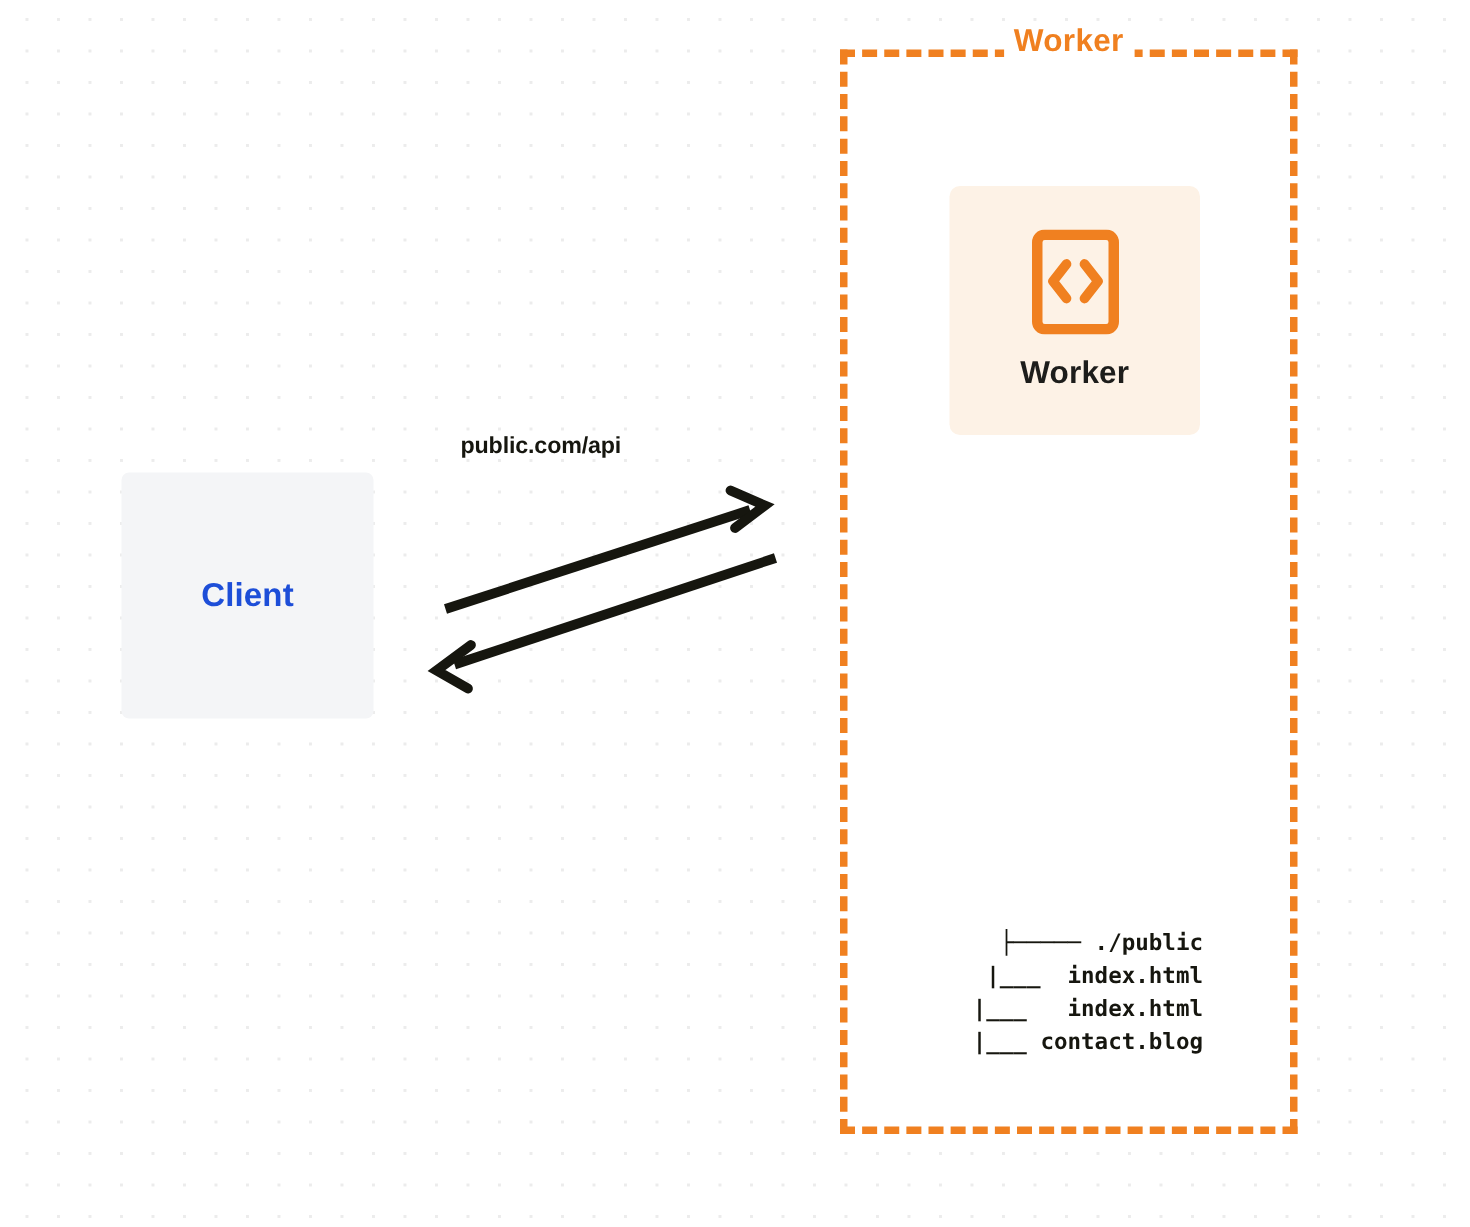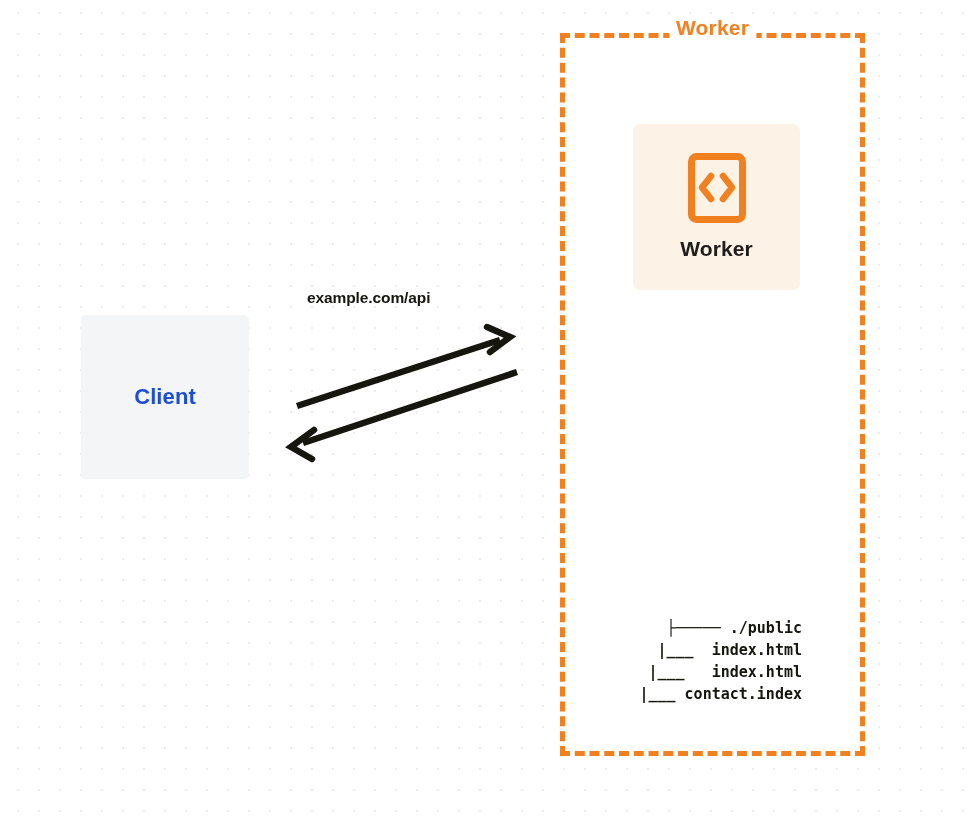--- a/index.html
+++ b/index.html
@@ -170,21 +170,21 @@
       <line x1="297" y1="406" x2="500" y2="340" stroke="#16160f" stroke-width="6.5" stroke-linecap="butt"></line>
       <polyline points="487,327 510,337 490,352" fill="none" stroke="#16160f" stroke-width="6.5" stroke-linecap="round" stroke-linejoin="miter"></polyline>
     </g>
 
     <g>
       <line x1="517" y1="372" x2="303" y2="443" stroke="#16160f" stroke-width="6.5" stroke-linecap="butt"></line>
       <polyline points="314,430 291,447 312,459" fill="none" stroke="#16160f" stroke-width="6.5" stroke-linecap="round" stroke-linejoin="miter"></polyline>
     </g>
   </svg>
 
-  <div class="edge-label">example.com/api</div>
+  <div class="edge-label">public.com/api</div>
 
   <div class="project-container">
     <div class="project-border"></div>
 
     <div class="project-title">Worker</div>
 
     <div class="card card-worker">
       <span class="card-icon">
         <svg width="58" height="70" viewBox="0 0 58 70">
           <rect x="3.5" y="3.5" width="51" height="63" rx="5" ry="5" fill="none" stroke="#f08020" stroke-width="7"></rect>
@@ -192,16 +192,16 @@
           <polyline points="35,23 44,34.5 35,46" fill="none" stroke="#f08020" stroke-width="6.5" stroke-linecap="round" stroke-linejoin="round"></polyline>
         </svg>
       </span>
       <span class="card-label">Worker</span>
     </div>
 
 
     <div class="file-tree"><span>├───── ./public</span>
 <span>  |___  index.html</span>
 <span>  |___   index.html</span>
-<span>  |___ contact.index</span></div>
+<span>  |___ contact.blog</span></div>
 
   </div>
 </div>
 
 </body></html>

